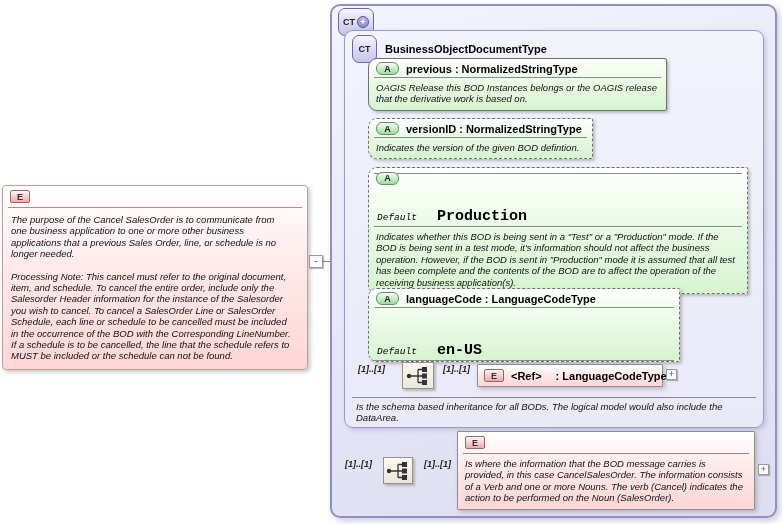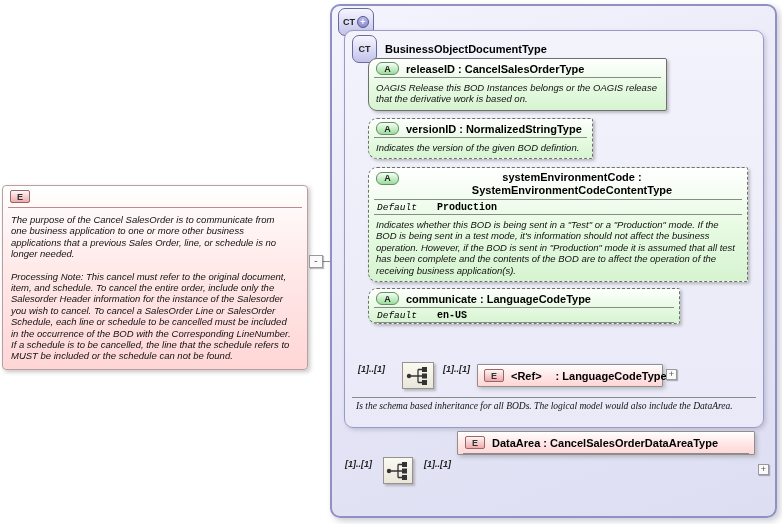--- a/index.html
+++ b/index.html
@@ -43,21 +43,21 @@
   .attr-head{display:flex;align-items:center;gap:7px;padding:3px 7px 2px 7px;
              font-weight:bold;font-size:11px;}
   .attr-head-wrap{position:relative;display:block;text-align:center;
                   padding:3px 8px 2px 36px;font-weight:bold;font-size:11px;
                   overflow-wrap:anywhere;line-height:13px;}
   .attr-head-wrap .badge{position:absolute;left:7px;top:4px;}
   .rule{border-top:1px solid #8a8a8a;margin:0 5px;height:0;}
   .rule-pink{border-top:1px solid #c08888;margin:0 5px;height:0;}
   .defrow{display:flex;align-items:baseline;gap:20px;padding:2px 8px 1px 8px;font-size:9.5px;font-family:Liberation Mono, monospace;}
   .defrow .lbl{font-style:italic;}
-  .defrow .val{font-weight:bold;font-size:10px;}
+  .defrow .val{font-weight:bold;font-size:15px;margin-top:32px;}
   .doc{font-style:italic;font-size:9.5px;line-height:11.4px;padding:4px 7px 5px 7px;color:#111;}
 
   
   .pinkbox{position:absolute;box-sizing:border-box;border:1px solid #b99f9f;border-radius:4px;
            background:linear-gradient(#ffffff 0%,#ffe9e9 45%,#ffd6d6 100%);
            box-shadow:2px 2px 4px rgba(110,110,110,.4);}
   .pinkbox-plain{border:1px solid #8f8f8f;border-radius:1px;}
   .pink-head{display:flex;align-items:center;gap:7px;padding:4px 7px;
              font-weight:bold;font-size:11px;white-space:nowrap;}
   .root-head{font-size:12px;}
@@ -69,21 +69,21 @@
 
   .mult{position:absolute;font-size:9px;font-style:italic;font-weight:bold;color:#222;
         white-space:nowrap;}
 
   .sqbtn{position:absolute;box-sizing:border-box;background:#fafafa;border:1px solid #999;
          color:#555;font-size:10px;line-height:9px;text-align:center;
          box-shadow:1px 1px 1px rgba(0,0,0,.25);cursor:pointer;}
   .sqbtn.minus{width:14px;height:13px;}
   .sqbtn.plus{width:11px;height:11px;font-size:9px;}
 
-  .footer-doc{position:absolute;font-style:italic;font-size:9.5px;line-height:11.4px;color:#111;font-family:Liberation Serif, serif;}
+  .footer-doc{position:absolute;font-style:italic;font-size:9.5px;line-height:11.4px;color:#111;}
   .refgap{display:inline-block;width:16px;}
 </style>
 </head>
 <body>
 
 <div class="stage">
 
   <div class="hline" style="top:261px;left:322px;width:30px;"></div>
   <div class="vline" style="left:352px;top:84px;height:292px;"></div>
   <div class="hline" style="top:84px;left:353px;width:15px;"></div>
@@ -106,53 +106,52 @@
 
   <div class="lav-inner" style="left:344px;top:30px;width:420px;height:398px;"></div>
   <div class="boxhead" style="left:352px;top:35px;font-size:11px;">
     <span class="badge badge-ct">CT</span>
     <span>BusinessObjectDocumentType</span>
   </div>
 
   <div class="attr solid" style="left:368px;top:58px;width:299px;">
     <div class="attr-head">
       <span class="badge badge-a">A</span>
-      <span>releaseID : CancelSalesOrderType</span>
+      <span>previous : NormalizedStringType</span>
     </div>
     <div class="rule"></div>
     <div class="doc">OAGIS Release this BOD Instances belongs or the OAGIS release that the derivative work is based on.</div>
   </div>
 
   <div class="attr dashed" style="left:368px;top:118px;width:225px;">
     <div class="attr-head">
       <span class="badge badge-a">A</span>
       <span>versionID : NormalizedStringType</span>
     </div>
     <div class="rule"></div>
     <div class="doc">Indicates the version of the given BOD defintion.</div>
   </div>
 
   <div class="attr dashed" style="left:368px;top:167px;width:380px;">
     <div class="attr-head-wrap">
       <span class="badge badge-a">A</span>
-      <span>systemEnvironmentCode : SystemEnvironmentCodeContentType</span>
     </div>
     <div class="rule"></div>
     <div class="defrow">
       <span class="lbl">Default</span>
       <span class="val">Production</span>
     </div>
     <div class="rule"></div>
     <div class="doc">Indicates whether this BOD is being sent in a "Test" or a "Production" mode. If the BOD is being sent in a test mode, it's information should not affect the business operation. However, if the BOD is sent in "Production" mode it is assumed that all test has been complete and the contents of the BOD are to affect the operation of the receiving business application(s).</div>
   </div>
 
   <div class="attr dashed" style="left:368px;top:288px;width:312px;">
     <div class="attr-head">
       <span class="badge badge-a">A</span>
-      <span>communicate : LanguageCodeType</span>
+      <span>languageCode : LanguageCodeType</span>
     </div>
     <div class="rule"></div>
     <div class="defrow">
       <span class="lbl">Default</span>
       <span class="val">en-US</span>
     </div>
     <div class="rule"></div>
   </div>
 
   <div class="mult" style="left:358px;top:364px;">[1]..[1]</div>
@@ -188,23 +187,23 @@
       <rect x="17" y="2" width="5" height="5" fill="#333"></rect>
       <rect x="17" y="8.5" width="5" height="5" fill="#333"></rect>
       <rect x="17" y="15" width="5" height="5" fill="#333"></rect>
     </svg>
   </div>
   <div class="mult" style="left:424px;top:459px;">[1]..[1]</div>
 
   <div class="pinkbox pinkbox-plain" style="left:457px;top:431px;width:298px;">
     <div class="pink-head">
       <span class="badge badge-e">E</span>
-      <span>DataArea : CancelSalesOrderDataAreaType</span>
-    </div>
-    <div class="rule"></div>
+    </div>
+    <div class="rule"></div>
+    <div class="doc">Is where the information that the BOD message carries is provided, in this case CancelSalesOrder. The information consists of a Verb and one or more Nouns. The verb (Cancel) indicates the action to be performed on the Noun (SalesOrder).</div>
   </div>
   <div class="sqbtn plus" style="left:758px;top:464px;">+</div>
 
   <div class="pinkbox" style="left:2px;top:185px;width:306px;min-height:157px;">
     <div class="pink-head root-head">
       <span class="badge badge-e">E</span>
     </div>
     <div class="rule-pink"></div>
     <div class="doc" style="padding:6px 16px 7px 8px;">
       <div>The purpose of the Cancel SalesOrder is to communicate from one business application to one or more other business applications that a previous Sales Order, line, or schedule is no longer needed.</div>

